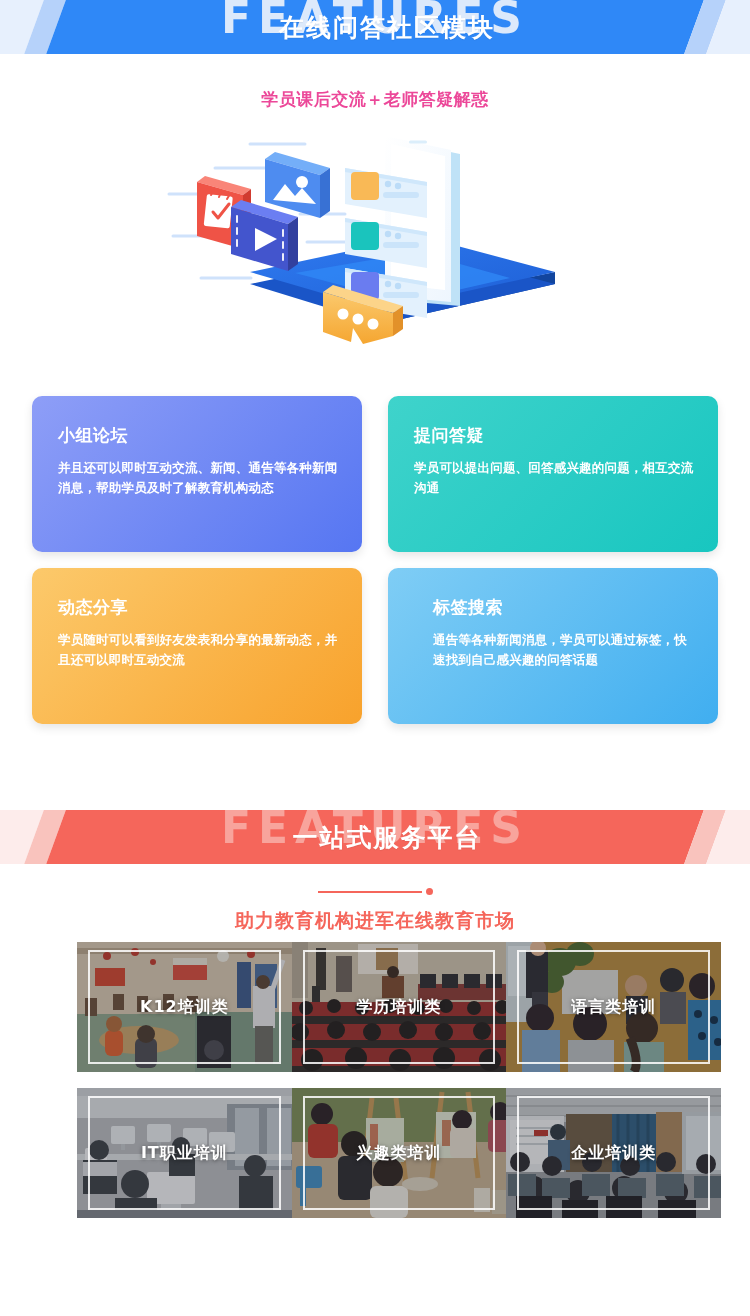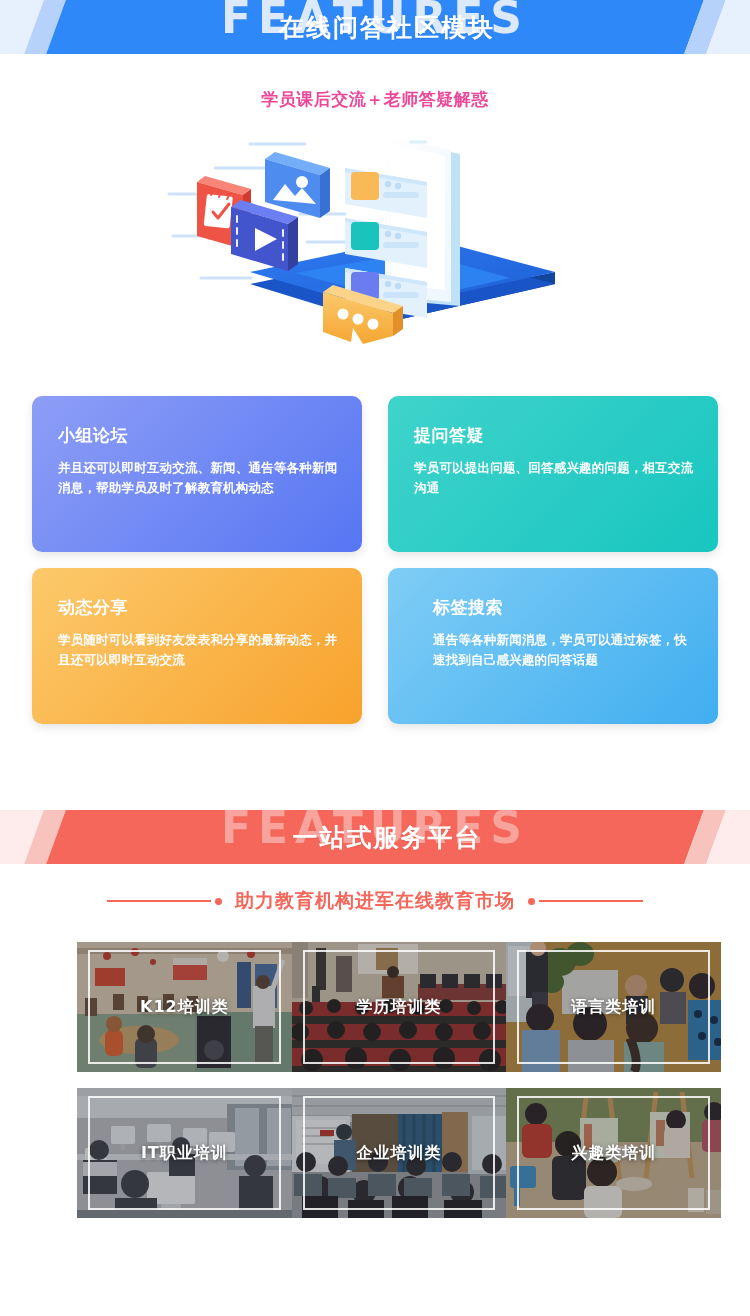--- a/index.html
+++ b/index.html
@@ -79,21 +79,21 @@
     font-family: "DejaVu Sans", "Liberation Sans", sans-serif;
   }
   .c-purple { background: linear-gradient(135deg,#8e9ef7 0%, #5676f2 100%); }
   .c-teal   { background: linear-gradient(135deg,#3fd3cb 0%, #18c6c0 100%); }
   .c-orange { background: linear-gradient(135deg,#fcc96b 0%, #f8a22c 100%); }
   .c-blue   { background: linear-gradient(135deg,#7fcdf5 0%, #40aef0 100%); padding-left: 45px; }
 
   
   .subtitle-red-wrap {
     position: absolute; top: 888px; left: 0; width: 750px;
-    display: flex; align-items: center; justify-content: center; gap: 13px;
+    display: flex; align-items: center; justify-content: center; gap: 13px; flex-direction: column;
   }
   .deco { display: flex; align-items: center; }
   .deco .line { width: 104px; height: 2px; background: #f5665b; }
   .deco .dot { width: 7px; height: 7px; border-radius: 50%; background: #f5665b; }
   .deco.left .line { margin-right: 4px; }
   .deco.right .line { margin-left: 4px; }
   .subtitle-red {
     color: #f5665b; font-size: 19px; font-weight: bold; letter-spacing: 1px;
     font-family: "DejaVu Sans", "Liberation Sans", sans-serif;
   }
@@ -476,84 +476,20 @@
             </g>
             <g fill="#d8dce0">
               <rect x="6" y="74" width="34" height="14"></rect>
             </g>
             <rect x="0" y="122" width="222" height="8" fill="#7e858c"></rect>
           </svg>
         </div>
         <div class="veil"></div>
         <div class="frame"></div>
         <div class="tlabel">IT职业培训</div>
-      </div>
-
-      <div class="tile">
-        <div class="photo">
-          <svg viewBox="0 0 222 130" width="222" height="130" preserveAspectRatio="none">
-            <rect width="222" height="130" fill="#9ba0a4"></rect>
-            <rect width="222" height="34" fill="#c8ccce"></rect>
-            <g stroke="#b0b5b8" stroke-width="2">
-              <line x1="0" y1="8" x2="222" y2="8"></line>
-              <line x1="0" y1="18" x2="222" y2="18"></line>
-              <line x1="0" y1="28" x2="222" y2="28"></line>
-            </g>
-            <rect x="0" y="28" width="58" height="56" fill="#e7eaec"></rect>
-            <rect x="4" y="32" width="50" height="44" fill="#f2f4f5"></rect>
-            <g stroke="#b9c0c4" stroke-width="1.6">
-              <line x1="10" y1="40" x2="46" y2="40"></line>
-                <line x1="10" y1="48" x2="40" y2="48"></line>
-              <line x1="10" y1="56" x2="44" y2="56"></line>
-            </g>
-            <rect x="60" y="26" width="46" height="58" fill="#6e5c45"></rect>
-            <rect x="106" y="26" width="44" height="58" fill="#2e5f84"></rect>
-            <g stroke="#24506f" stroke-width="3">
-              <line x1="112" y1="26" x2="112" y2="84"></line>
-                <line x1="122" y1="26" x2="122" y2="84"></line>
-              <line x1="132" y1="26" x2="132" y2="84"></line>
-                <line x1="142" y1="26" x2="142" y2="84"></line>
-            </g>
-            <rect x="150" y="24" width="26" height="60" fill="#a9865c"></rect>
-            <rect x="176" y="24" width="46" height="62" fill="#c6cdd2"></rect>
-            <rect x="180" y="28" width="38" height="54" fill="#dde4e8"></rect>
-            <circle cx="52" cy="44" r="8" fill="#2b3740"></circle>
-            <rect x="42" y="52" width="22" height="30" fill="#4a6a88"></rect>
-            <rect x="28" y="42" width="14" height="6" fill="#b8342c"></rect>
-            <g fill="#2a2a30">
-              <circle cx="14" cy="74" r="10"></circle>
-                <circle cx="46" cy="78" r="10"></circle>
-              <circle cx="86" cy="74" r="10"></circle>
-                <circle cx="124" cy="78" r="10"></circle>
-              <circle cx="160" cy="74" r="10"></circle>
-                <circle cx="200" cy="76" r="10"></circle>
-              <circle cx="28" cy="100" r="12"></circle>
-                <circle cx="72" cy="104" r="12"></circle>
-              <circle cx="118" cy="100" r="12"></circle>
-                <circle cx="170" cy="104" r="12"></circle>
-            </g>
-            <g fill="#5b6a74">
-              <rect x="2" y="86" width="28" height="22"></rect>
-                <rect x="36" y="90" width="28" height="20"></rect>
-              <rect x="76" y="86" width="28" height="22"></rect>
-                <rect x="112" y="90" width="28" height="20"></rect>
-              <rect x="150" y="86" width="28" height="22"></rect>
-                <rect x="188" y="88" width="30" height="22"></rect>
-            </g>
-            <g fill="#1f1f25">
-              <rect x="10" y="108" width="36" height="22"></rect>
-                <rect x="56" y="112" width="36" height="18"></rect>
-              <rect x="100" y="108" width="36" height="22"></rect>
-                <rect x="152" y="112" width="38" height="18"></rect>
-            </g>
-          </svg>
-        </div>
-        <div class="veil"></div>
-        <div class="frame"></div>
-        <div class="tlabel">企业培训类</div>
       </div>
 
       <div class="tile">
         <div class="photo">
           <svg viewBox="0 0 222 130" width="222" height="130" preserveAspectRatio="none">
             <rect width="222" height="130" fill="#c9b18f"></rect>
             <rect width="222" height="54" fill="#7d8f58"></rect>
             <rect x="0" y="54" width="222" height="76" fill="#c8b293"></rect>
             <g stroke="#c79a58" stroke-width="5" fill="none">
               <path d="M80 10 L70 96 M104 10 L114 96 M82 52 L102 52"></path>
@@ -578,16 +514,80 @@
             <ellipse cx="128" cy="96" rx="18" ry="7" fill="#ddd4c2"></ellipse>
             <rect x="182" y="100" width="16" height="24" fill="#e8e2d4"></rect>
             <rect x="200" y="102" width="20" height="24" fill="#cfc4ae"></rect>
             <rect x="108" y="58" width="14" height="12" fill="#e6dfd0"></rect>
           </svg>
         </div>
         <div class="veil"></div>
         <div class="frame"></div>
         <div class="tlabel">兴趣类培训</div>
       </div>
+
+      <div class="tile">
+        <div class="photo">
+          <svg viewBox="0 0 222 130" width="222" height="130" preserveAspectRatio="none">
+            <rect width="222" height="130" fill="#9ba0a4"></rect>
+            <rect width="222" height="34" fill="#c8ccce"></rect>
+            <g stroke="#b0b5b8" stroke-width="2">
+              <line x1="0" y1="8" x2="222" y2="8"></line>
+              <line x1="0" y1="18" x2="222" y2="18"></line>
+              <line x1="0" y1="28" x2="222" y2="28"></line>
+            </g>
+            <rect x="0" y="28" width="58" height="56" fill="#e7eaec"></rect>
+            <rect x="4" y="32" width="50" height="44" fill="#f2f4f5"></rect>
+            <g stroke="#b9c0c4" stroke-width="1.6">
+              <line x1="10" y1="40" x2="46" y2="40"></line>
+                <line x1="10" y1="48" x2="40" y2="48"></line>
+              <line x1="10" y1="56" x2="44" y2="56"></line>
+            </g>
+            <rect x="60" y="26" width="46" height="58" fill="#6e5c45"></rect>
+            <rect x="106" y="26" width="44" height="58" fill="#2e5f84"></rect>
+            <g stroke="#24506f" stroke-width="3">
+              <line x1="112" y1="26" x2="112" y2="84"></line>
+                <line x1="122" y1="26" x2="122" y2="84"></line>
+              <line x1="132" y1="26" x2="132" y2="84"></line>
+                <line x1="142" y1="26" x2="142" y2="84"></line>
+            </g>
+            <rect x="150" y="24" width="26" height="60" fill="#a9865c"></rect>
+            <rect x="176" y="24" width="46" height="62" fill="#c6cdd2"></rect>
+            <rect x="180" y="28" width="38" height="54" fill="#dde4e8"></rect>
+            <circle cx="52" cy="44" r="8" fill="#2b3740"></circle>
+            <rect x="42" y="52" width="22" height="30" fill="#4a6a88"></rect>
+            <rect x="28" y="42" width="14" height="6" fill="#b8342c"></rect>
+            <g fill="#2a2a30">
+              <circle cx="14" cy="74" r="10"></circle>
+                <circle cx="46" cy="78" r="10"></circle>
+              <circle cx="86" cy="74" r="10"></circle>
+                <circle cx="124" cy="78" r="10"></circle>
+              <circle cx="160" cy="74" r="10"></circle>
+                <circle cx="200" cy="76" r="10"></circle>
+              <circle cx="28" cy="100" r="12"></circle>
+                <circle cx="72" cy="104" r="12"></circle>
+              <circle cx="118" cy="100" r="12"></circle>
+                <circle cx="170" cy="104" r="12"></circle>
+            </g>
+            <g fill="#5b6a74">
+              <rect x="2" y="86" width="28" height="22"></rect>
+                <rect x="36" y="90" width="28" height="20"></rect>
+              <rect x="76" y="86" width="28" height="22"></rect>
+                <rect x="112" y="90" width="28" height="20"></rect>
+              <rect x="150" y="86" width="28" height="22"></rect>
+                <rect x="188" y="88" width="30" height="22"></rect>
+            </g>
+            <g fill="#1f1f25">
+              <rect x="10" y="108" width="36" height="22"></rect>
+                <rect x="56" y="112" width="36" height="18"></rect>
+              <rect x="100" y="108" width="36" height="22"></rect>
+                <rect x="152" y="112" width="38" height="18"></rect>
+            </g>
+          </svg>
+        </div>
+        <div class="veil"></div>
+        <div class="frame"></div>
+        <div class="tlabel">企业培训类</div>
+      </div>
     </div>
   </div>
 
 </div>
 
 </body></html>

